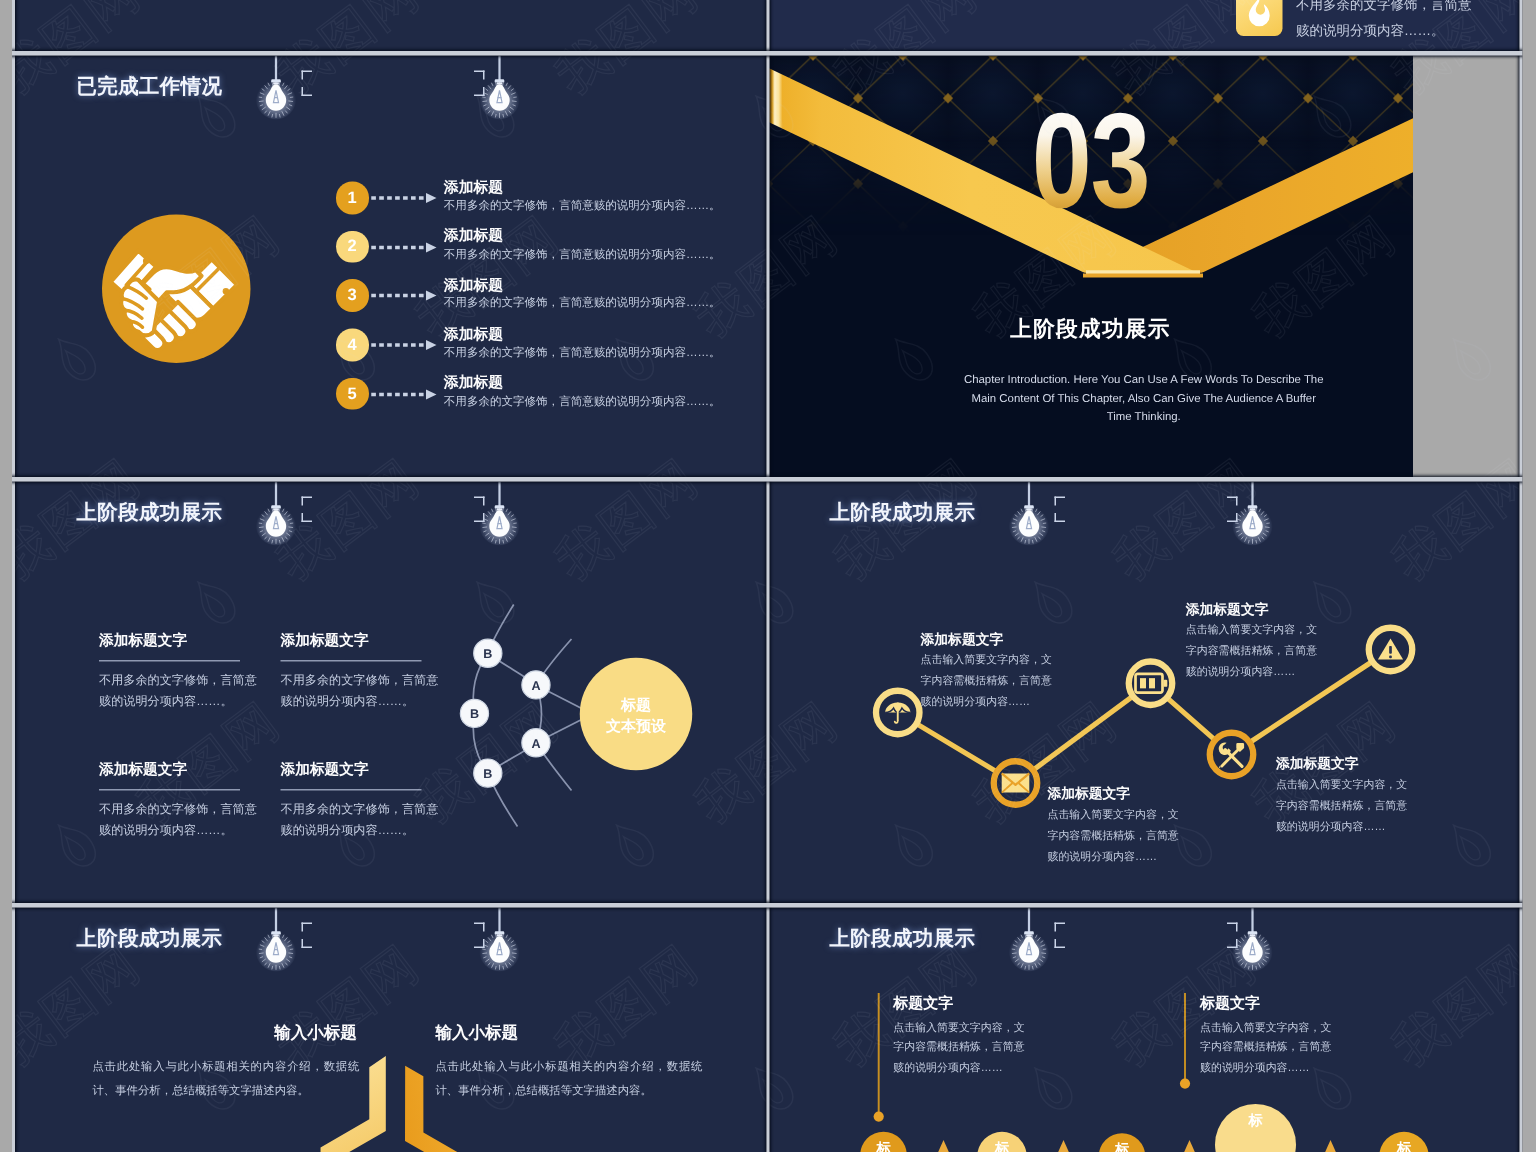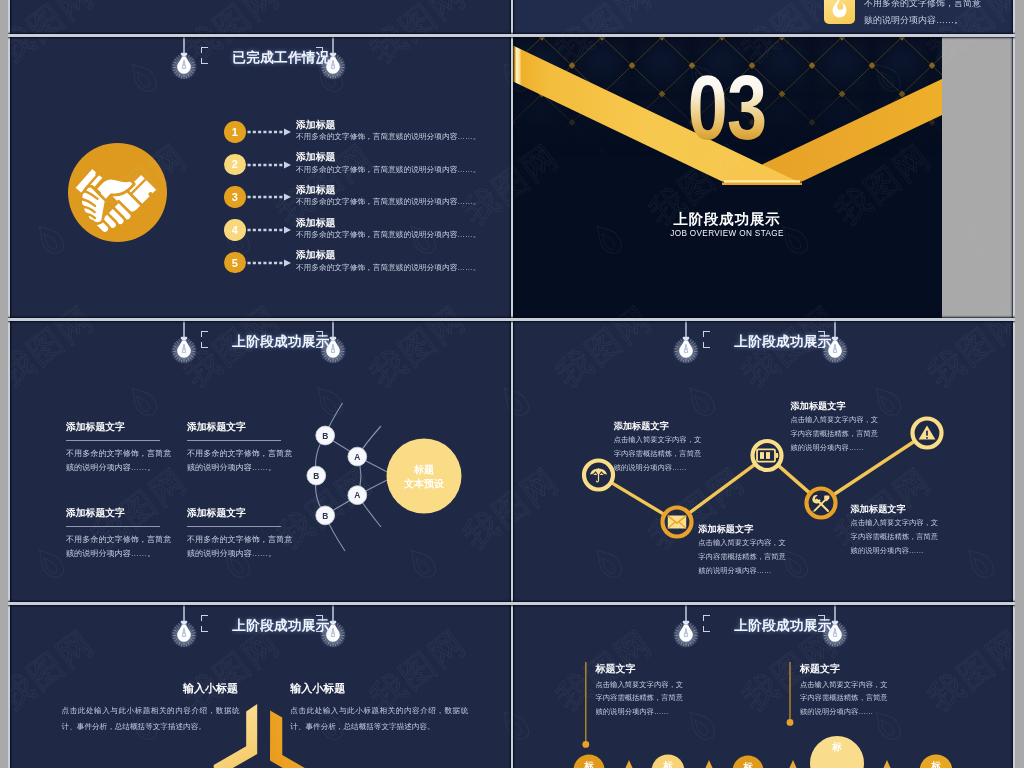--- a/index.html
+++ b/index.html
@@ -18,21 +18,21 @@
   .sl-5 {left:10px; top:605px;width:501px;height:163px;}
   .sl-6 {left:512px;top:605px;width:501px;height:163px;}
   
   .hair{position:absolute;background:#c9ced7;z-index:60;box-shadow:0 0 2px 1px rgba(4,9,24,.85);}
 
   
   .wm{position:absolute;inset:0;pointer-events:none;z-index:40;opacity:.06;}
 
   
   .sect{position:absolute;left:0;top:0;width:501px;height:74px;z-index:5;}
-  .sect .ttl{position:absolute;left:0;right:0;top:11.8px;text-align:center;
+  .sect .ttl{position:absolute;left:0;right:0;top:11.8px;
       color:#f2f5fc;font-size:13.6px;letter-spacing:.3px;font-weight:700;
       text-shadow:0 0 4px rgba(150,185,255,.6);padding-left:41px;}
   .brk{position:absolute;width:7px;height:16.5px;top:10.2px;}
   .brk::before,.brk::after{content:"";position:absolute;left:0;width:7px;height:5.5px;
       border-left:1.6px solid #cad4e8;border-right:none;box-sizing:border-box;}
   .brk::before{top:0;border-top:1.6px solid #cad4e8;}
   .brk::after{bottom:0;border-bottom:1.6px solid #cad4e8;}
   .brk.r::before,.brk.r::after{border-left:none;border-right:1.6px solid #cad4e8;}
   .bulb{position:absolute;top:1px;width:40px;height:48px;overflow:visible;}
   .body-txt{color:#c8d0e2;line-height:1.55;}
@@ -367,21 +367,21 @@
 
       <path d="M501 8.1 L501 44.1 L205 185 L205 149 Z" fill="url(#bandR)" clip-path="url(#bandClip)"></path>
 
       <path d="M0 8.1 L0 44.1 L295 185 L295 149 Z" fill="url(#bandL)" clip-path="url(#bandClip)"></path>
 
       <path d="M212 143.2 L288 143.2 L288 146 L212 146 Z" fill="#fde9ab"></path>
       <path d="M210 145.4 L290 145.4 L290 148 L210 148 Z" fill="#e9a52a"></path>
     </svg>
     <div class="cover-num">03</div>
     <div class="cover-t1">上阶段成功展示</div>
-    <div class="cover-t2">JOB OVERVIEW ON STAGE</div>
+    <div class="cover-t3">Chapter Introduction. Here You Can Use A Few Words  To Describe The Main Content Of This Chapter, Also Can Give The Audience A Buffer Time Thinking.</div>
   </div>
 
   <div class="slide sl-3">
     <div class="sect">
       <div class="bulb" style="left:154px"><svg viewBox="0 0 40 48" width="40" height="48" style="overflow:visible">
   <line x1="20" y1="-4" x2="20" y2="15.8" stroke="#c4cfe4" stroke-width="1.5"></line>
   <circle cx="20" cy="28" r="13.5" fill="url(#bulbGlow)"></circle>
   <g stroke="#e6edfb" stroke-width=".65" opacity=".55" stroke-linecap="round">
               <line x1="28.54" y1="29.31" x2="31.12" y2="29.65"></line>
               <line x1="28.98" y1="31.87" x2="30.57" y2="32.52"></line>

